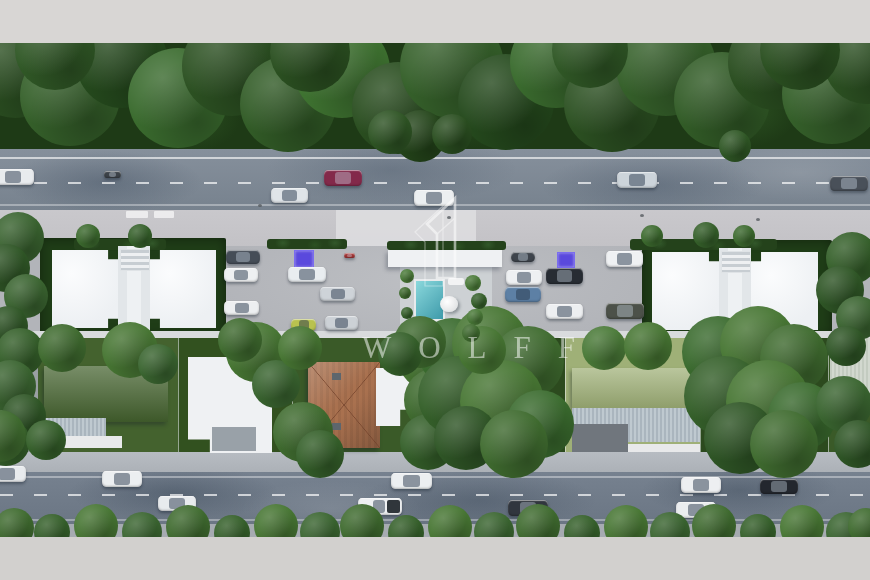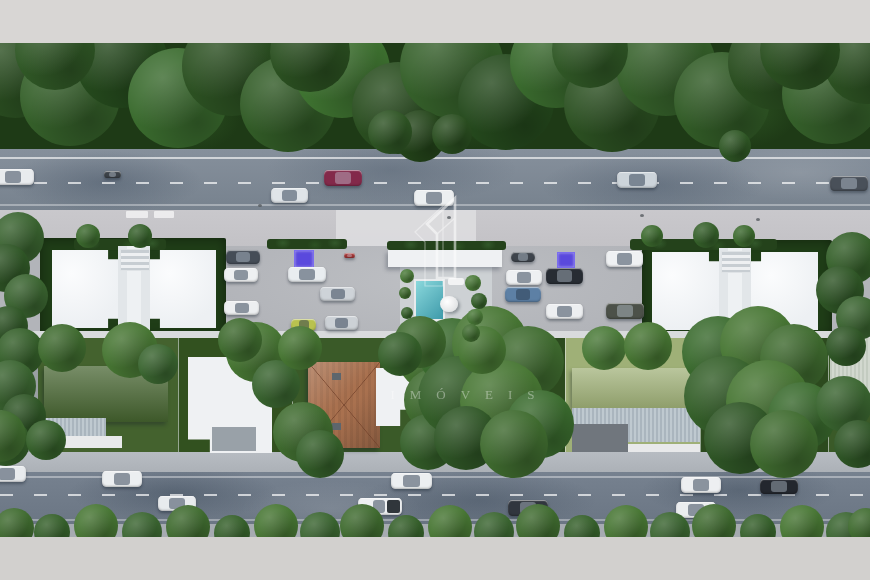--- a/index.html
+++ b/index.html
@@ -406,18 +406,18 @@
       <div class="tree" style="left: 848px; top: 508px; width: 36px; height: 36px; background-color: rgb(63, 107, 47);"></div>
       <div class="tree" style="left: -26px; top: 410px; width: 52px; height: 52px; background-color: rgb(63, 107, 47);"></div>
     </div>
 
   <div id="wm" class="abs">
     <svg id="wm-logo" width="76" height="100" viewBox="0 0 76 100">
       <polygon points="18,42 46,16 46,96 28,96 28,52" fill="none" stroke="#ffffff" stroke-width="1.2" opacity="0.7"></polygon>
       <polygon points="30,34 58,8 58,88 40,88 40,44" fill="none" stroke="#ffffff" stroke-width="2.6"></polygon>
       <line x1="40" y1="44" x2="58" y2="28" stroke="#ffffff" stroke-width="1.4" opacity="0.8"></line>
     </svg>
-    <div id="wm-sub">IMÓVEIS</div>
+    <div id="wm-brand">WOLFF</div>
   </div>
 
   <div class="abs bar" style="top:0;height:43px;background:#d8d6d4;"></div>
   <div class="abs bar" style="top:537px;height:43px;background:#d2d0ce;"></div>
 </div>
 
 </body></html>

